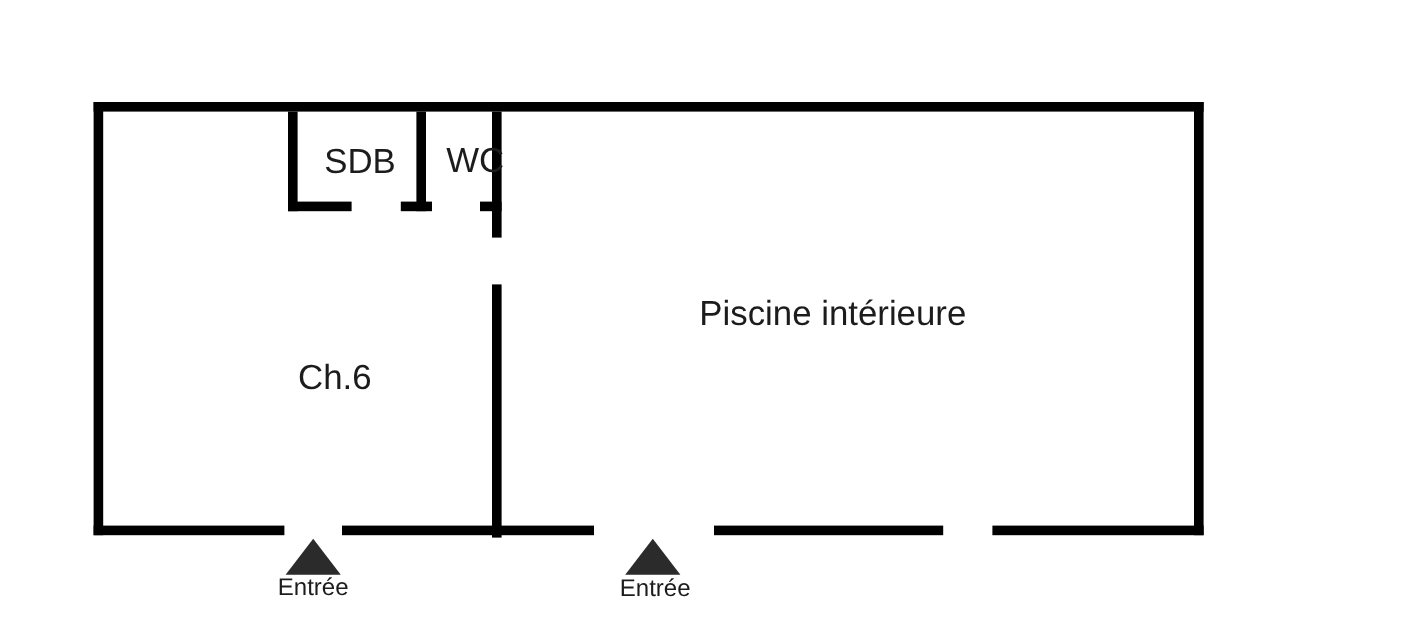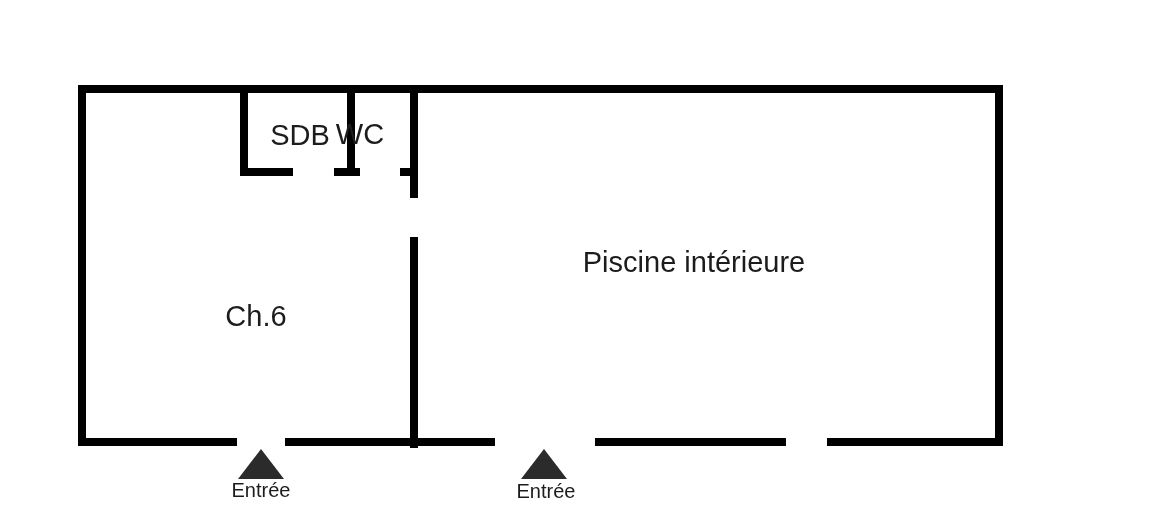--- a/index.html
+++ b/index.html
@@ -25,20 +25,21 @@
     transform: translate(-50%, -50%);
     font-size: 29px;
     line-height: 1.3;
     color: #1c1c1c;
     white-space: nowrap;
     text-align: center;
   }
   .room-label.two-line {
     white-space: normal;
     line-height: 39px;
+    margin-left: 23px;
   }
   .entrance-triangle {
     position: absolute;
     width: 0;
     height: 0;
     border-left: 23px solid transparent;
     border-right: 23px solid transparent;
     border-bottom: 30px solid #2b2b2b;
   }
   .entrance-label {
@@ -67,21 +68,21 @@
   <div class="wall" style="left:240px; top:93px; width:8px; height:83px;"></div>
   <div class="wall" style="left:240px; top:168px; width:53px; height:8px;"></div>
   <div class="wall" style="left:347px; top:93px; width:8px; height:83px;"></div>
   <div class="wall" style="left:334px; top:168px; width:26px; height:8px;"></div>
   <div class="wall" style="left:400px; top:168px; width:18px; height:8px;"></div>
 
   <div class="wall" style="left:410px; top:93px; width:8px; height:105px;"></div>
   <div class="wall" style="left:410px; top:237px; width:8px; height:211px;"></div>
 
   <div class="room-label" style="left:300px; top:136px;">SDB</div>
-  <div class="room-label" style="left:360px; top:135px;">WC</div>
+  <div class="room-label" style="left:396px; top:135px;">WC</div>
   <div class="room-label two-line" style="left:256px; top:316px;">
     <div>Ch.6</div>
   </div>
   <div class="room-label" style="left:694px; top:263px;">Piscine intérieure</div>
 
   <div class="entrance-triangle" style="left:238px; top:449px;"></div>
   <div class="entrance-label" style="left:261px; top:479px;">Entrée</div>
 
   <div class="entrance-triangle" style="left:521px; top:449px;"></div>
   <div class="entrance-label" style="left:546px; top:480px;">Entrée</div>

